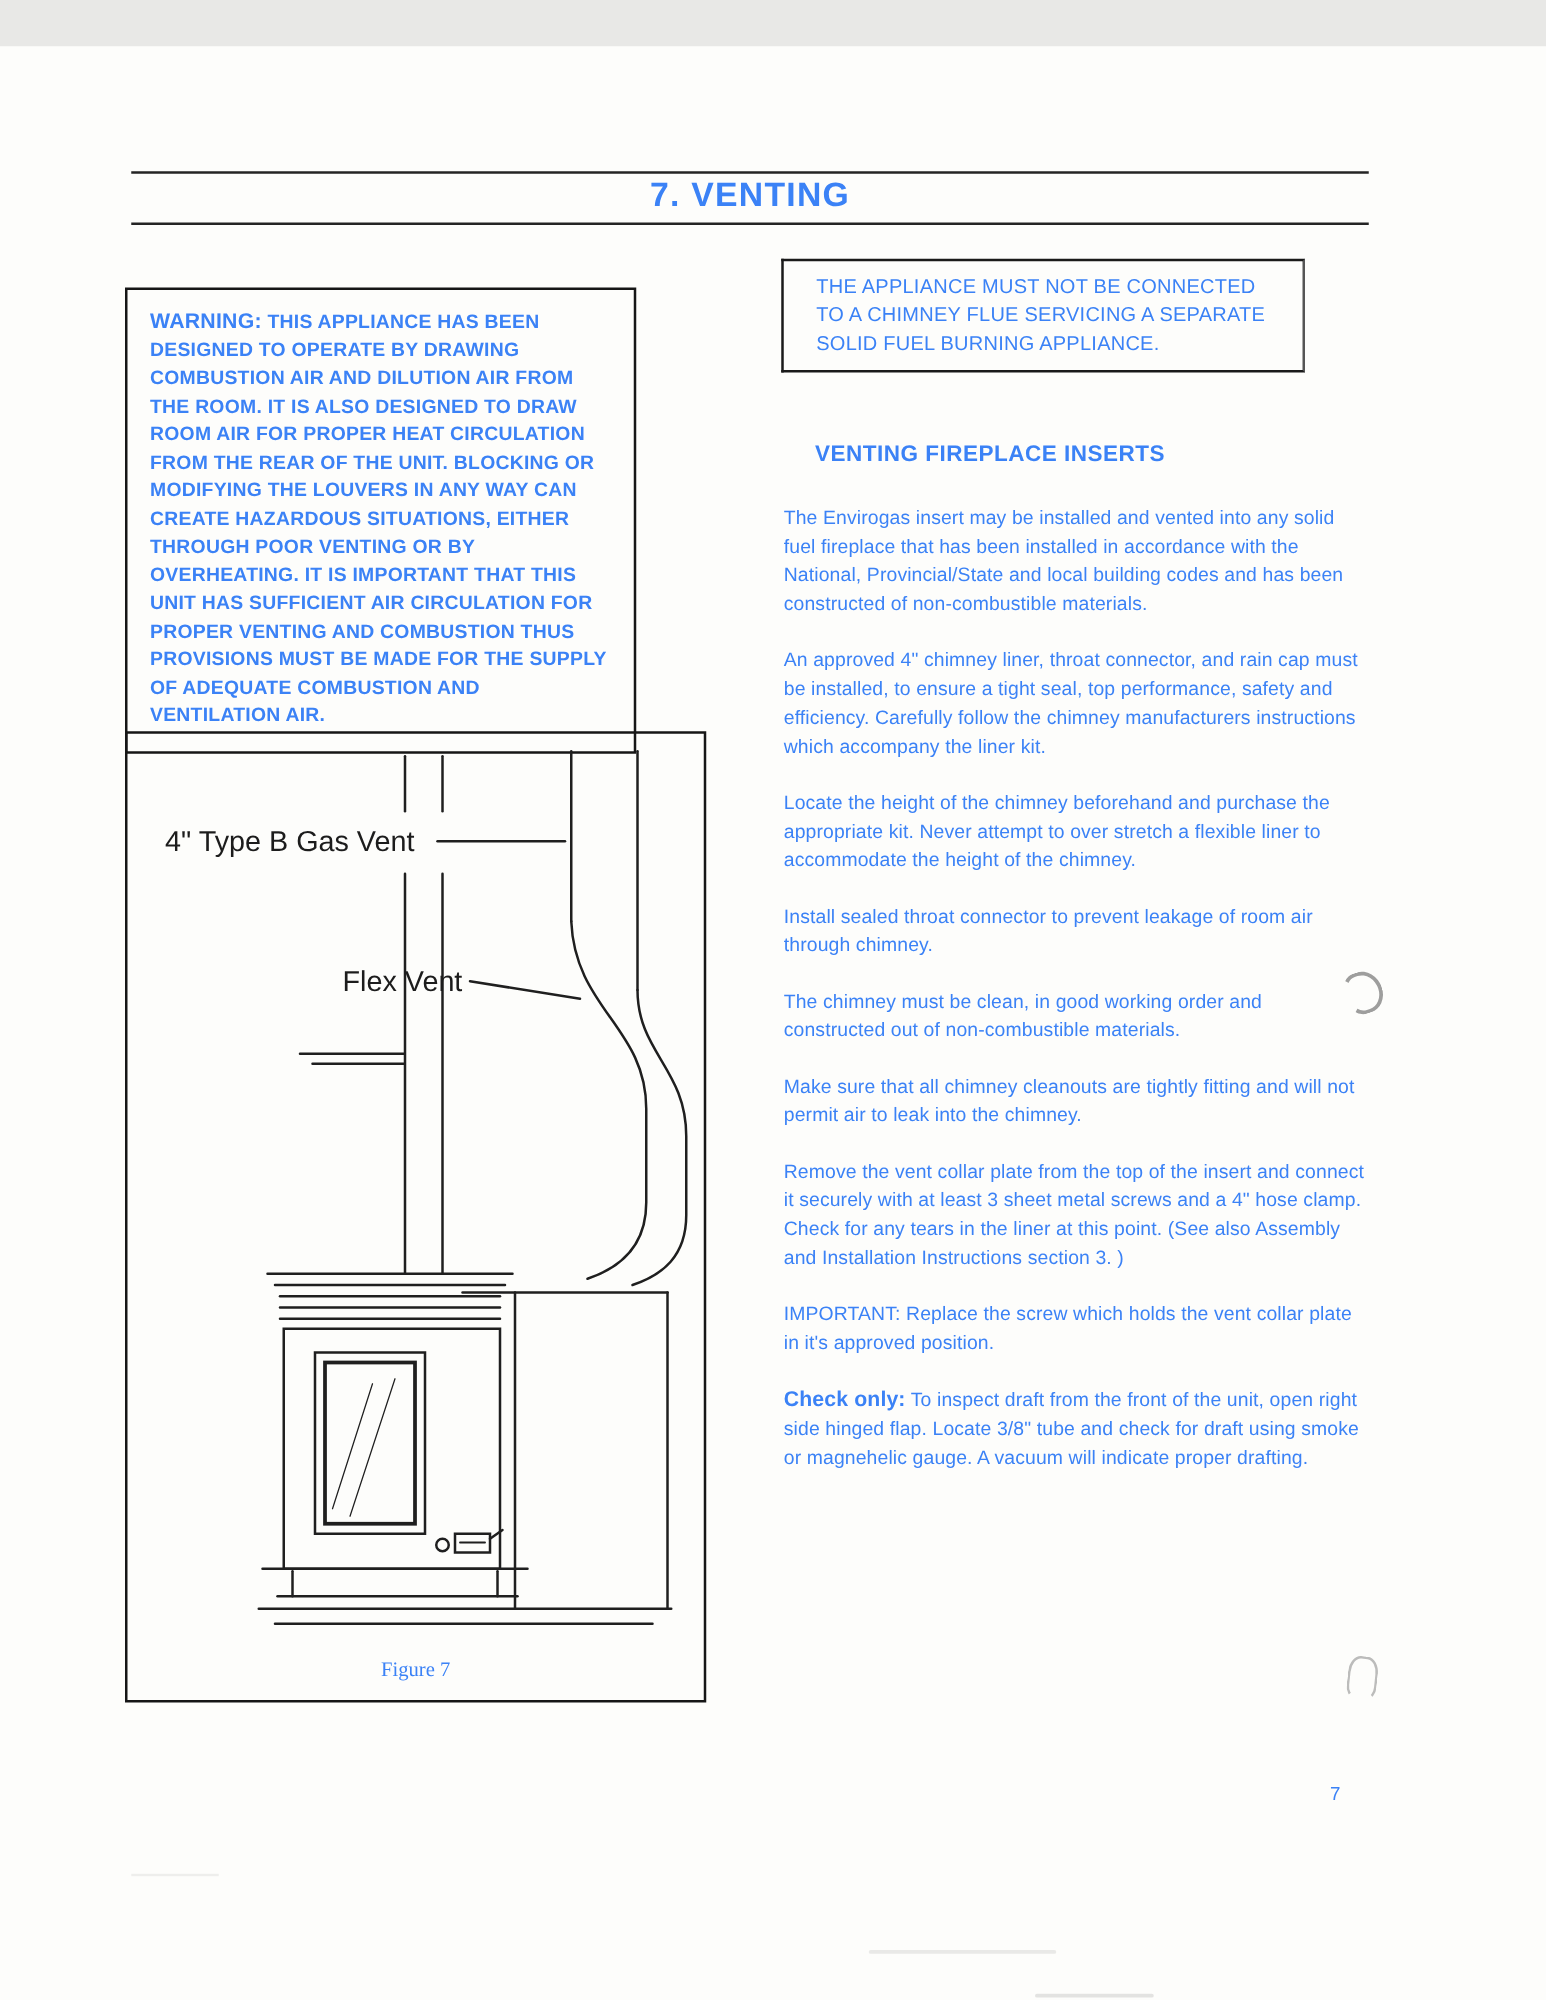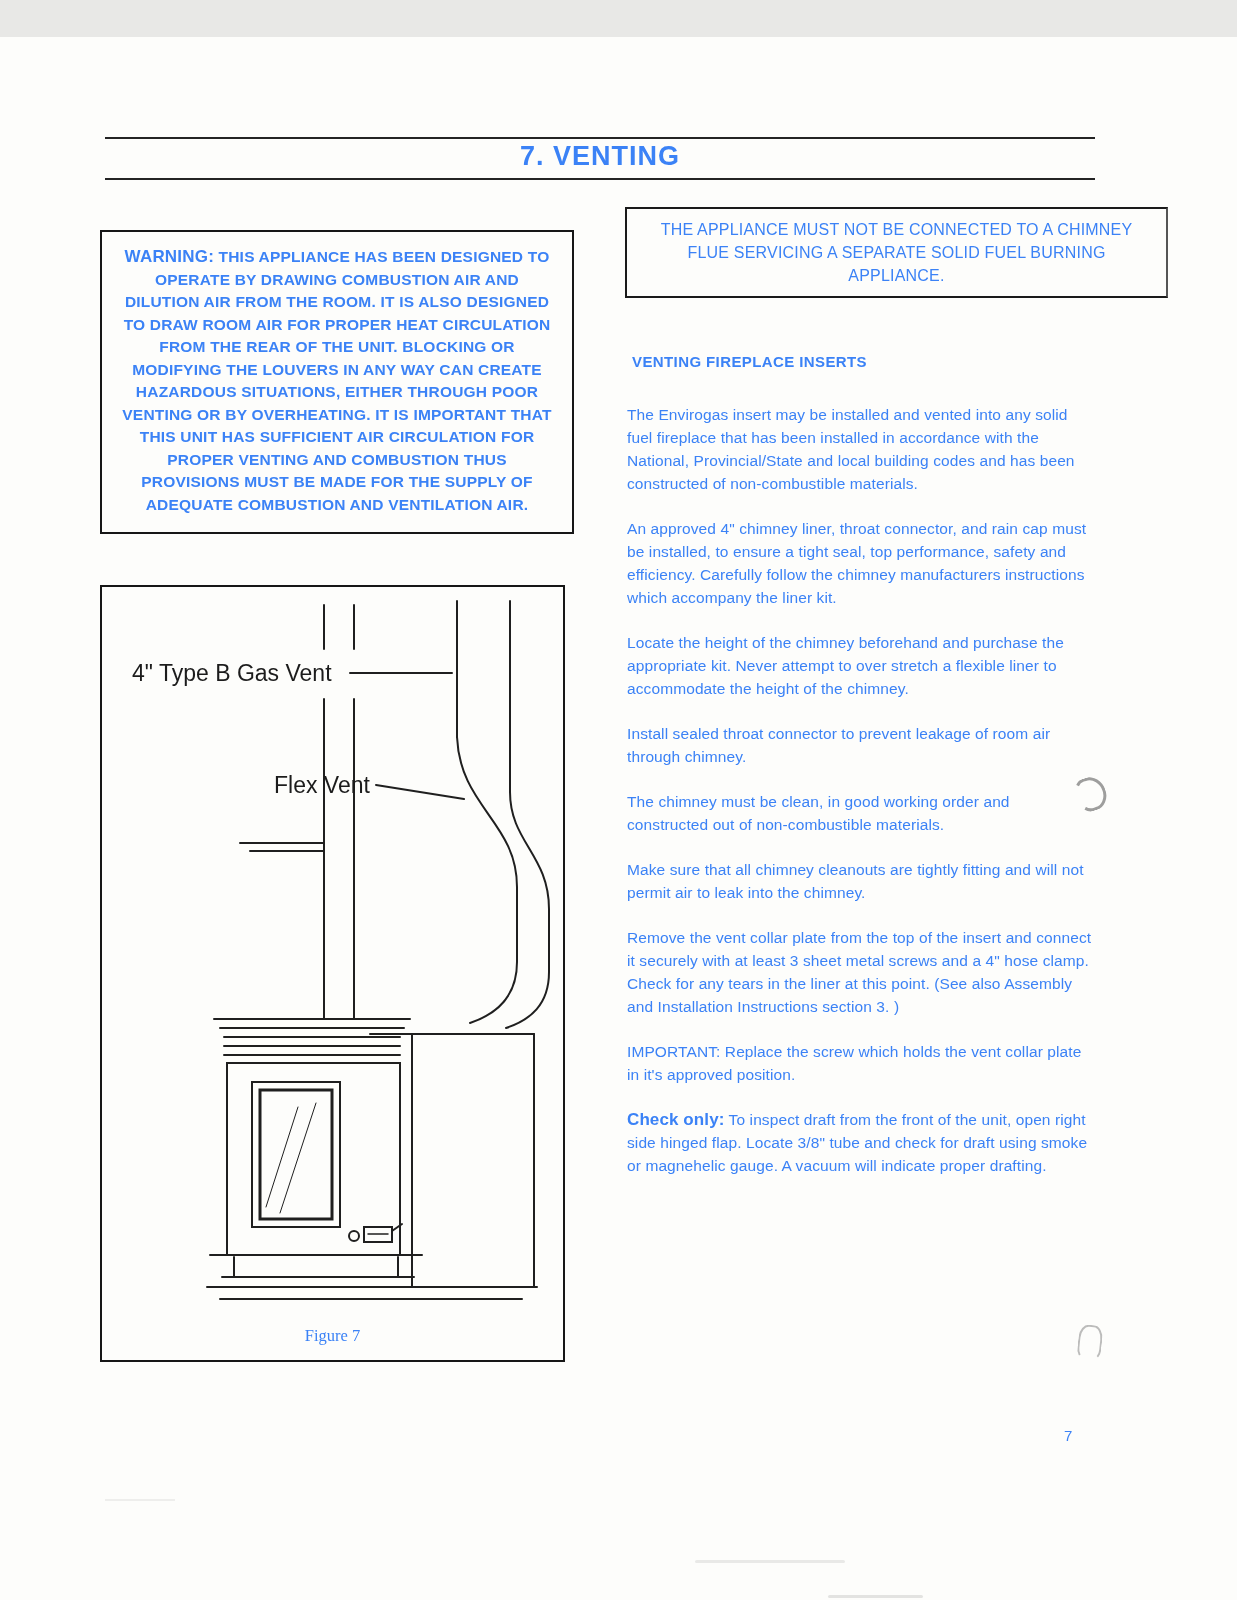--- a/index.html
+++ b/index.html
@@ -13,36 +13,36 @@
     margin-top:37px;
   }
   .rule{position:absolute;background:#242424;height:2px;}
   .rule-top{left:105px;top:100px;width:990px;}
   .rule-under-title{left:105px;top:141px;width:990px;}
   .page-title{
     position:absolute;left:105px;top:104px;width:990px;
     text-align:center;font-size:27px;font-weight:bold;letter-spacing:1px;
   }
   .warning-box{
-    position:absolute;left:100px;top:193px;width:474px;
+    position:absolute;left:100px;top:193px;width:409px;
     border:2px solid #161616;
     padding:14px 18px 16px 18px;box-sizing:border-box;
-    text-align:center;font-weight:bold;
+    text-align:left;font-weight:bold;
     font-size:15.5px;line-height:22.5px;letter-spacing:.2px;
   }
   .warning-label{font-size:17px;}
   .notice-box{
-    position:absolute;left:625px;top:170px;width:543px;
+    position:absolute;left:625px;top:170px;width:419px;
     border:2px solid #1a1a1a;border-right-color:#555;
     padding:9px 26px;box-sizing:border-box;
-    text-align:center;font-size:16px;line-height:23px;letter-spacing:.2px;
+    text-align:left;font-size:16px;line-height:23px;letter-spacing:.2px;
   }
   .section-heading{
-    position:absolute;left:632px;top:316px;
-    font-size:15px;font-weight:bold;letter-spacing:.4px;
+    position:absolute;left:652px;top:316px;
+    font-size:18px;font-weight:bold;letter-spacing:.4px;
   }
   .article{
     position:absolute;left:627px;top:366px;width:466px;
     font-size:15.5px;line-height:23px;letter-spacing:.1px;
   }
   .article p{margin:0 0 22px 0;}
   .canada-lead{font-weight:bold;font-size:17px;}
   .figure-box{
     position:absolute;left:100px;top:548px;width:465px;height:777px;
     border:2px solid #161616;box-sizing:border-box;

